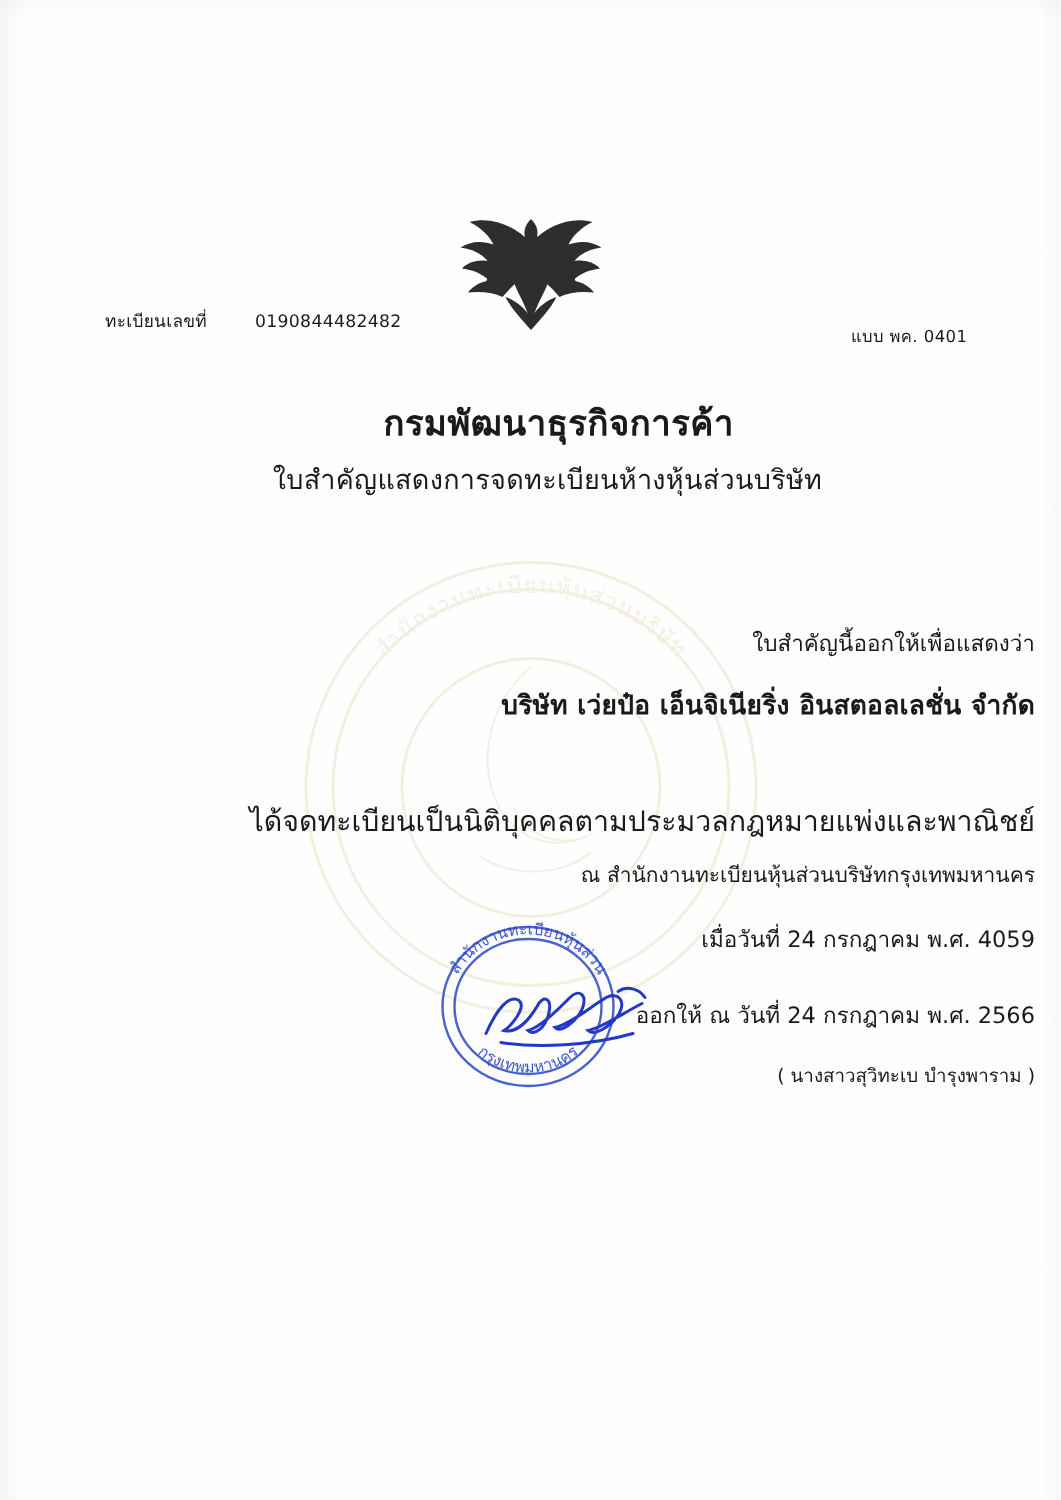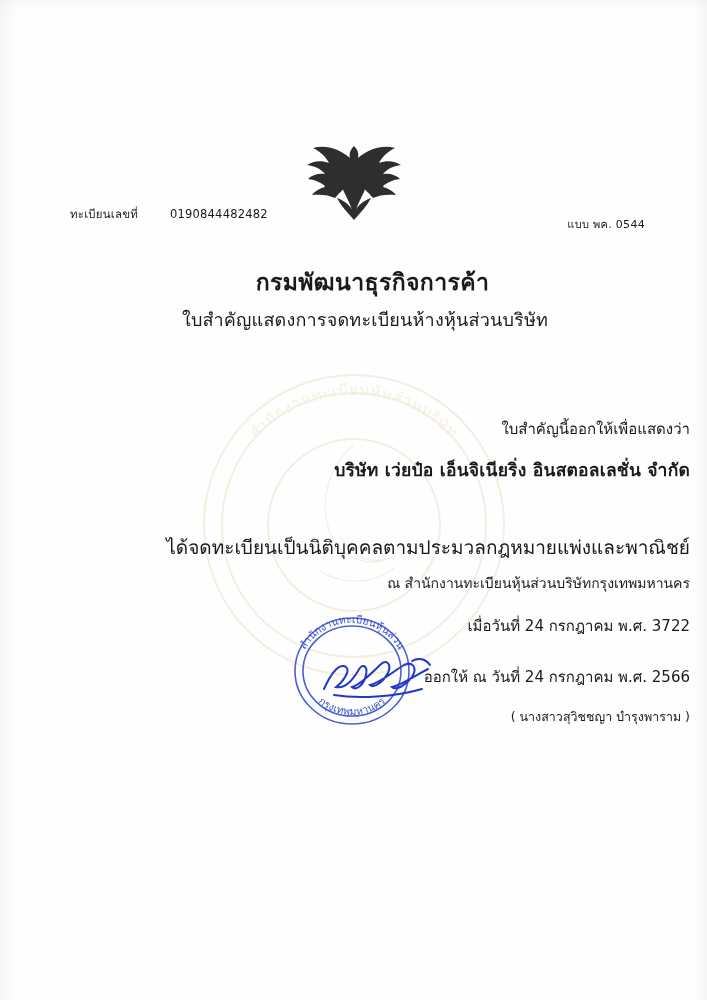--- a/index.html
+++ b/index.html
@@ -165,21 +165,21 @@
         <path d="M36 34 C30 36 26 41 25 47 C30 44 35 43 40 44 Z"></path>
         <path d="M74 34 C80 36 84 41 85 47 C80 44 75 43 70 44 Z"></path>
       </g>
     </svg>
   </div>
 
   <div class="reg-no">
     <span class="label">ทะเบียนเลขที่</span><span>0190844482482</span>
   </div>
 
-  <div class="form-code">แบบ พค. 0544</div>
+  <div class="form-code">แบบ พค. 0401</div>
 
   <div class="dept-title">กรมพัฒนาธุรกิจการค้า</div>
   <div class="doc-title">ใบสำคัญแสดงการจดทะเบียนห้างหุ้นส่วนบริษัท</div>
 
   <div class="watermark">
     <svg viewBox="0 0 310 310" width="310" height="310" aria-hidden="true">
       <g fill="none" stroke="#c9b46a" stroke-width="2">
         <circle cx="155" cy="155" r="150"></circle>
         <circle cx="155" cy="155" r="132"></circle>
         <circle cx="155" cy="155" r="86"></circle>
@@ -194,23 +194,23 @@
       <text font-size="15" fill="#c9b46a" letter-spacing="1">
         <textPath href="#wm-top" startOffset="50%" text-anchor="middle">สำนักงานทะเบียนหุ้นส่วนบริษัท</textPath>
       </text>
     </svg>
   </div>
 
   <div class="line l-issued">ใบสำคัญนี้ออกให้เพื่อแสดงว่า</div>
   <div class="line l-company">บริษัท เว่ยป๋อ เอ็นจิเนียริ่ง อินสตอลเลชั่น จำกัด</div>
   <div class="line l-registered">ได้จดทะเบียนเป็นนิติบุคคลตามประมวลกฎหมายแพ่งและพาณิชย์</div>
   <div class="line l-office">ณ สำนักงานทะเบียนหุ้นส่วนบริษัทกรุงเทพมหานคร</div>
-  <div class="line l-date">เมื่อวันที่ 24 กรกฎาคม พ.ศ. 3722</div>
+  <div class="line l-date">เมื่อวันที่ 24 กรกฎาคม พ.ศ. 4059</div>
   <div class="line l-issue-date">ออกให้ ณ วันที่ 24 กรกฎาคม พ.ศ. 2566</div>
-  <div class="line l-signer">( นางสาวสุวิชชญา บำรุงพาราม )</div>
+  <div class="line l-signer">( นางสาวสุวิทะเบ บำรุงพาราม )</div>
 
   <div class="stamp">
     <svg viewBox="0 0 120 114" width="120" height="114" aria-hidden="true">
       <g fill="none" stroke="#2b46c8" stroke-width="1.6" opacity="0.85">
         <ellipse cx="60" cy="57" rx="57" ry="53"></ellipse>
         <ellipse cx="60" cy="57" rx="49" ry="45"></ellipse>
       </g>
       <defs>
         <path id="stamp-top" d="M 8 57 A 52 48 0 0 1 112 57"></path>
         <path id="stamp-bottom" d="M 12 57 A 48 44 0 0 0 108 57"></path>

